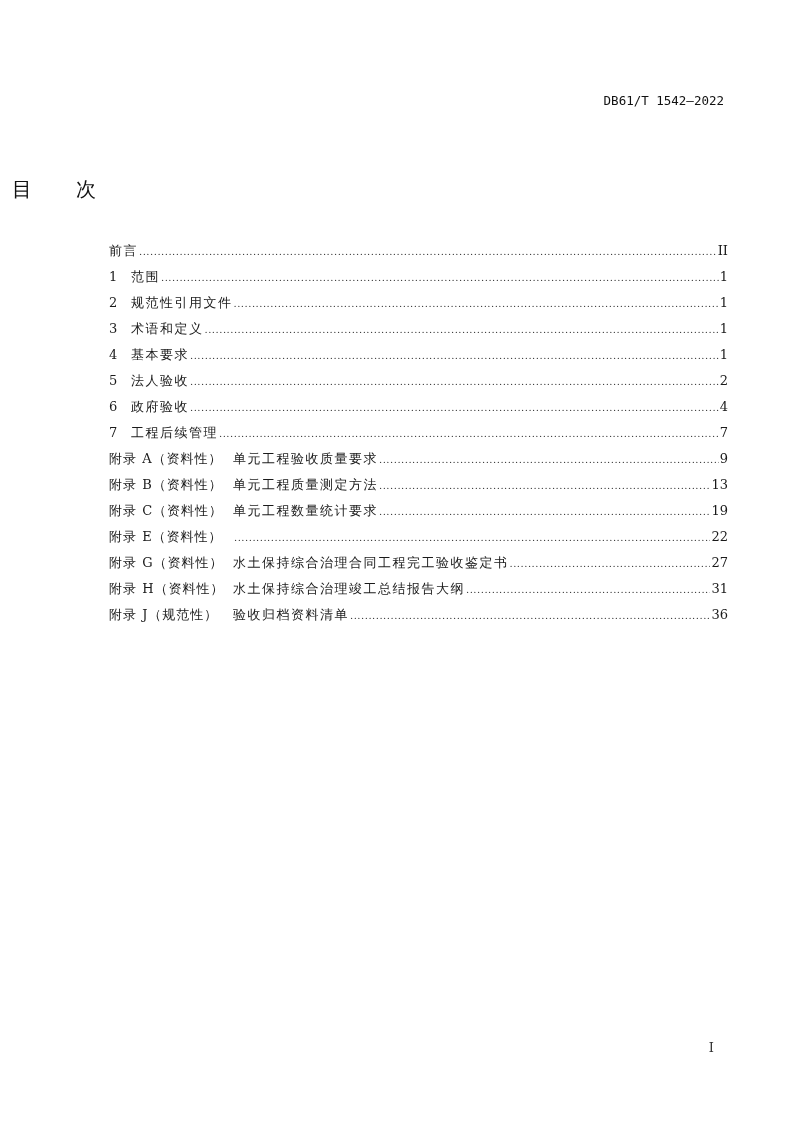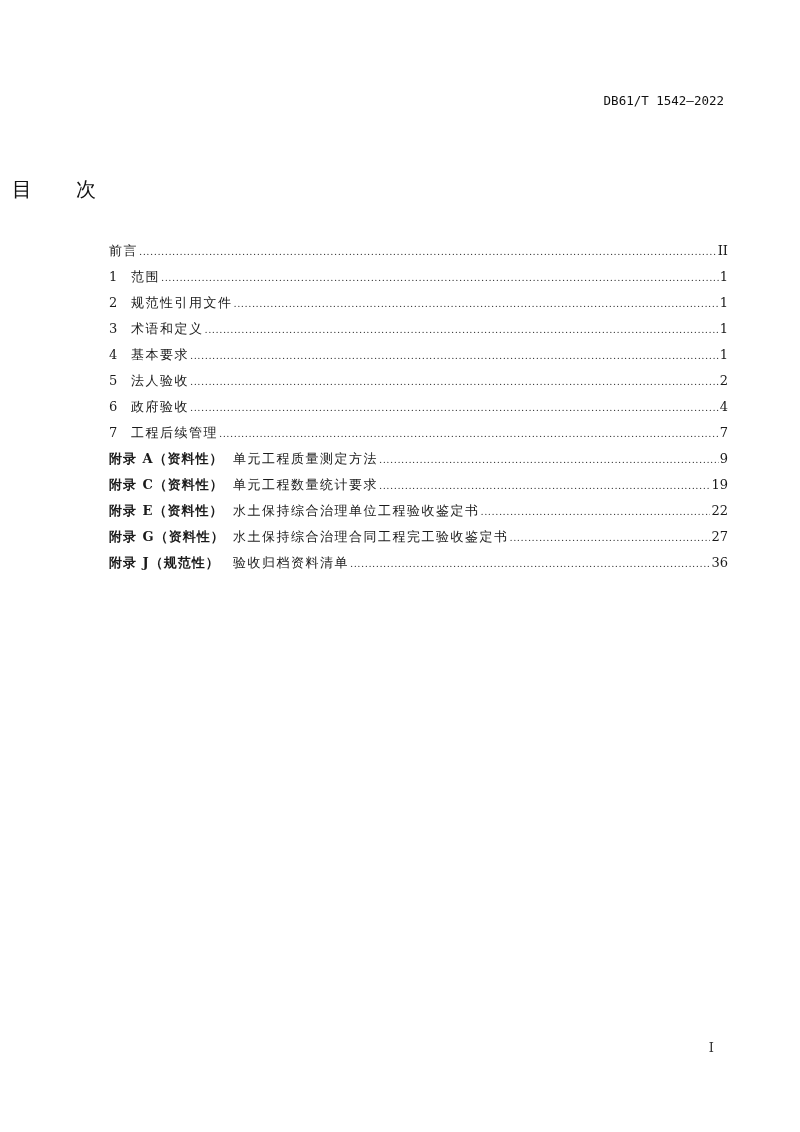--- a/index.html
+++ b/index.html
@@ -9,21 +9,21 @@
               font-family: "DejaVu Sans Mono", "Liberation Mono", monospace;
               font-size: 12.5px; color: #111; letter-spacing: 0px; margin-left: 19px; }
   .title { position: absolute; top: 176px; left: 12px; width: 800px; text-align: left;
            font-family: "DejaVu Sans", "Liberation Sans", sans-serif;
            font-size: 20px; color: #111; }
   .title span { display: inline-block; }
   .title .gap { width: 44px; }
   .toc { position: absolute; top: 241px; left: 109px; width: 619px; }
   .toc-row { display: flex; align-items: baseline; height: 26px; font-size: 13px; line-height: 20px; }
   .toc-num { width: 22px; flex: 0 0 auto; }
-  .toc-prefix { flex: 0 0 auto; width: 124px; letter-spacing: 1px; font-weight: bold; }
+  .toc-prefix { flex: 0 0 auto; width: 124px; letter-spacing: 1px; }
   .toc-label { flex: 0 0 auto; letter-spacing: 1.5px; white-space: nowrap; }
   .toc-leader { flex: 1 1 auto; overflow: hidden; white-space: nowrap; color: #333; font-size: 10px; letter-spacing: 0.5px; margin: 0 1px; }
   .toc-leader::after { content: "..........................................................................................................................................................................................................................."; }
   .toc-page { flex: 0 0 auto; text-align: left; }
   .page-footer { position: absolute; top: 1040px; right: 86px; font-size: 13px; color: #333; }
 </style>
 </head>
 <body>
 
 <div class="doc-code">DB61/T 1542—2022</div>
@@ -77,41 +77,52 @@
   </div>
   <div class="toc-row">
     <span class="toc-num">7</span>
     <span class="toc-label">工程后续管理</span>
     <span class="toc-leader"></span>
     <span class="toc-page">7</span>
   </div>
 
   <div class="toc-row">
     <span class="toc-prefix">附录 A（资料性）</span>
+    <span class="toc-label">单元工程验收质量要求</span>
+    <span class="toc-leader"></span>
+    <span class="toc-page">9</span>
+  </div>
+  <div class="toc-row">
+    <span class="toc-prefix">附录 B（资料性）</span>
     <span class="toc-label">单元工程质量测定方法</span>
     <span class="toc-leader"></span>
-    <span class="toc-page">9</span>
+    <span class="toc-page">13</span>
   </div>
   <div class="toc-row">
     <span class="toc-prefix">附录 C（资料性）</span>
     <span class="toc-label">单元工程数量统计要求</span>
     <span class="toc-leader"></span>
     <span class="toc-page">19</span>
   </div>
   <div class="toc-row">
     <span class="toc-prefix">附录 E（资料性）</span>
-    <span class="toc-label">水土保持综合治理单位工程验收鉴定书</span>
     <span class="toc-leader"></span>
     <span class="toc-page">22</span>
   </div>
   <div class="toc-row">
     <span class="toc-prefix">附录 G（资料性）</span>
     <span class="toc-label">水土保持综合治理合同工程完工验收鉴定书</span>
     <span class="toc-leader"></span>
     <span class="toc-page">27</span>
+  </div>
+  <div class="toc-row">
+    <span class="toc-prefix">附录 H（资料性）</span>
+    <span class="toc-label">水土保持综合治理竣工总结报告大纲</span>
+    <span class="toc-leader"></span>
+    <span class="toc-page">31</span>
   </div>
   <div class="toc-row">
     <span class="toc-prefix">附录 J（规范性）</span>
     <span class="toc-label">验收归档资料清单</span>
     <span class="toc-leader"></span>
     <span class="toc-page">36</span>
   </div>
 </div>
 
 <div class="page-footer">I</div>

